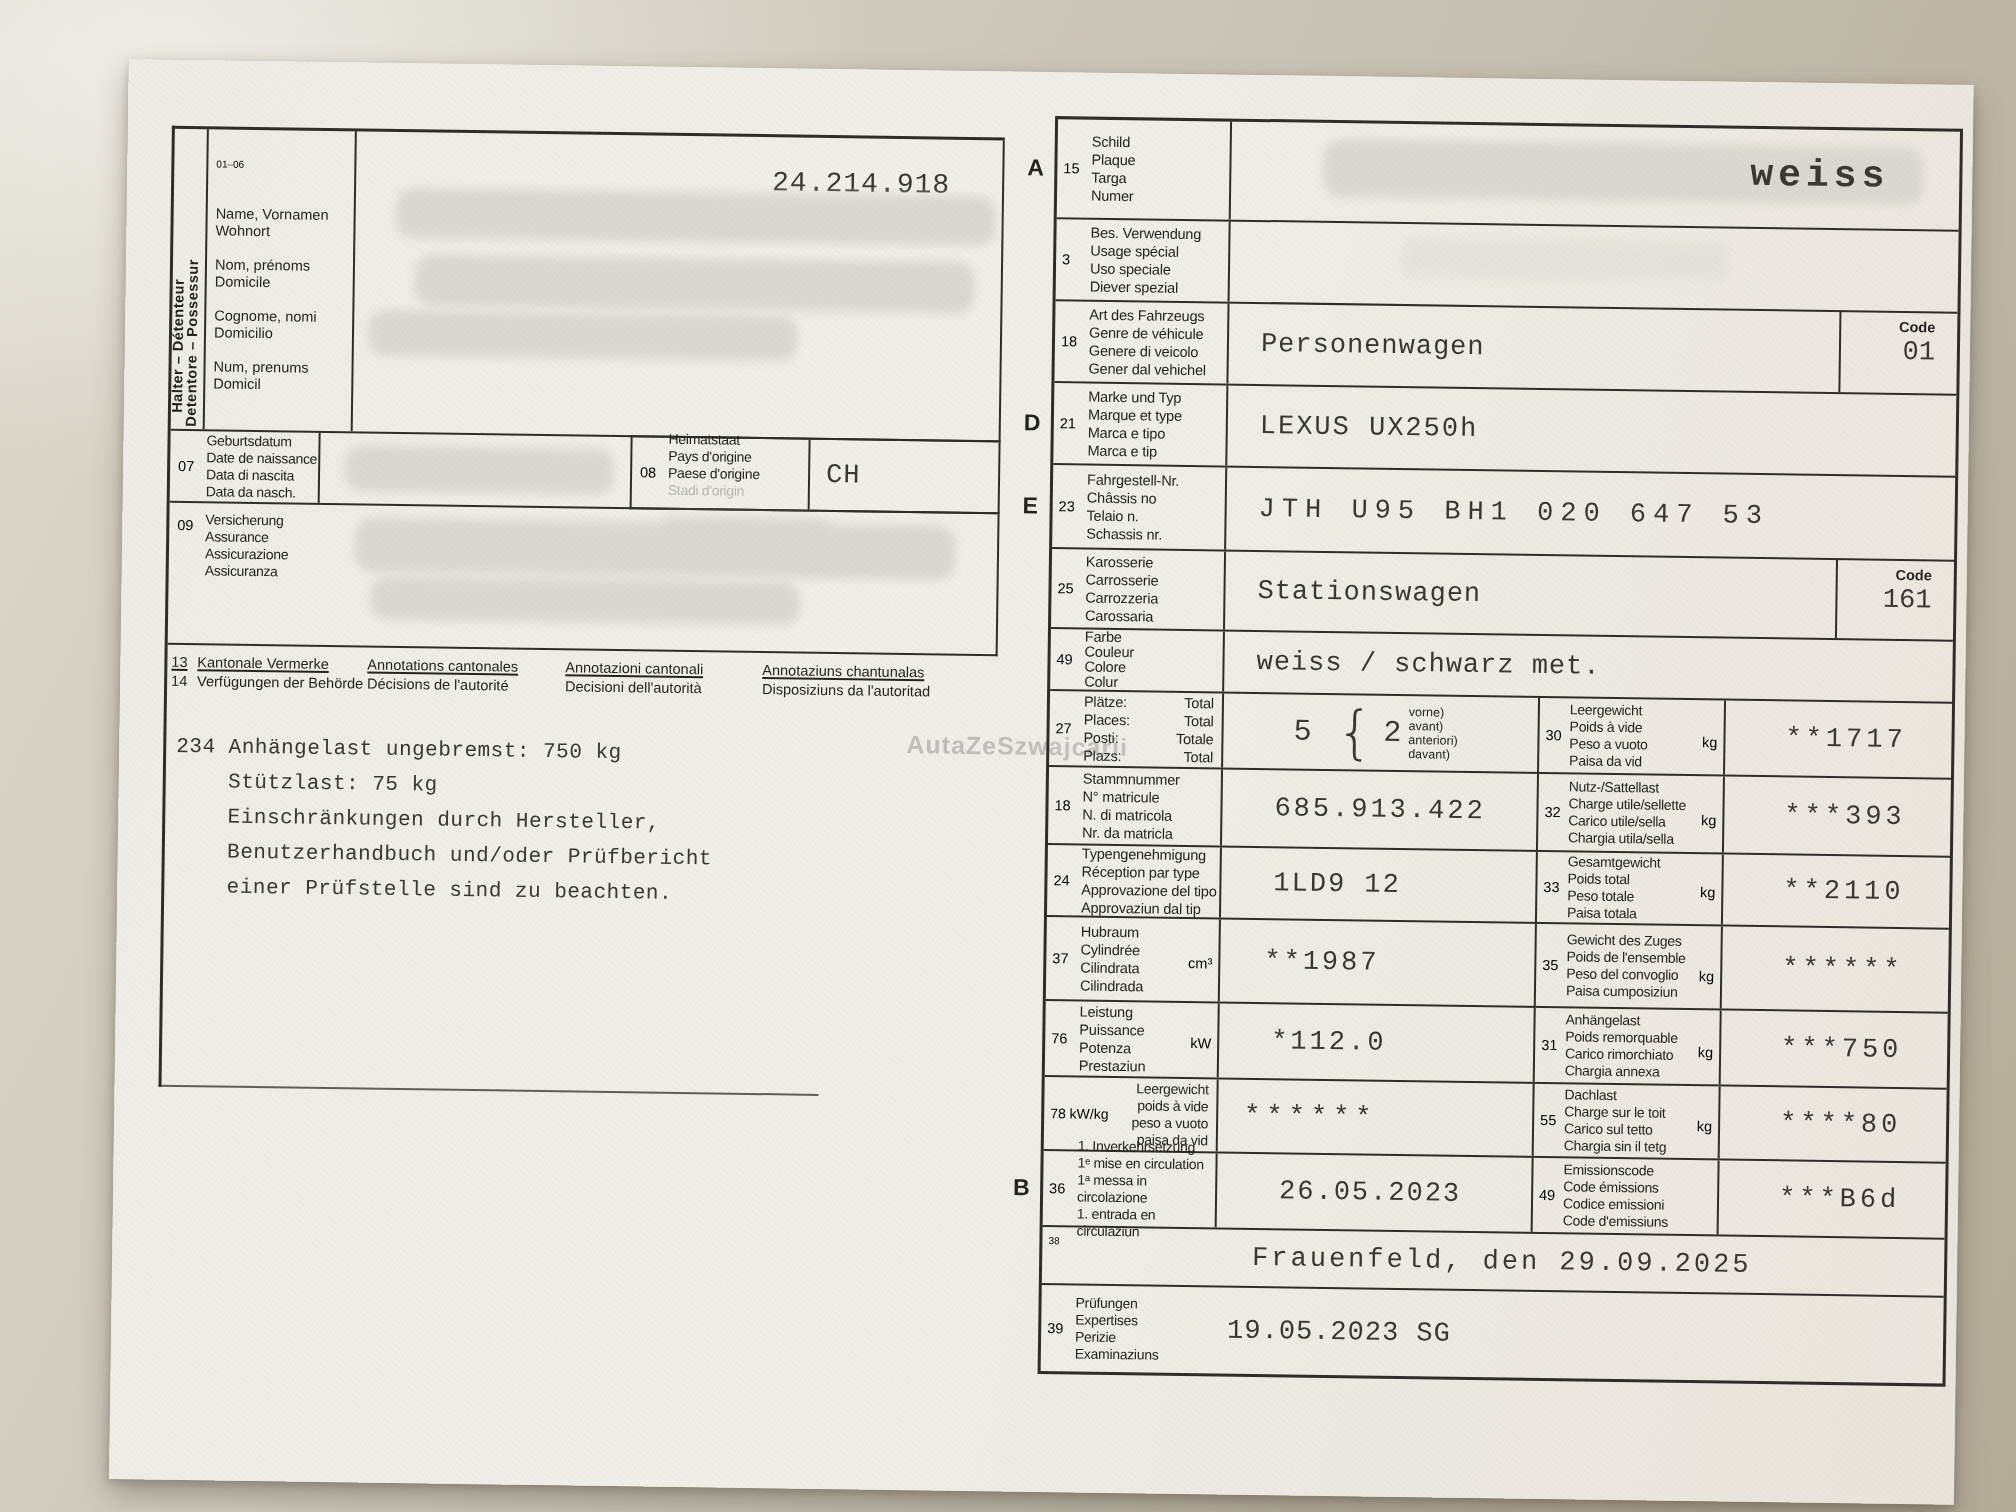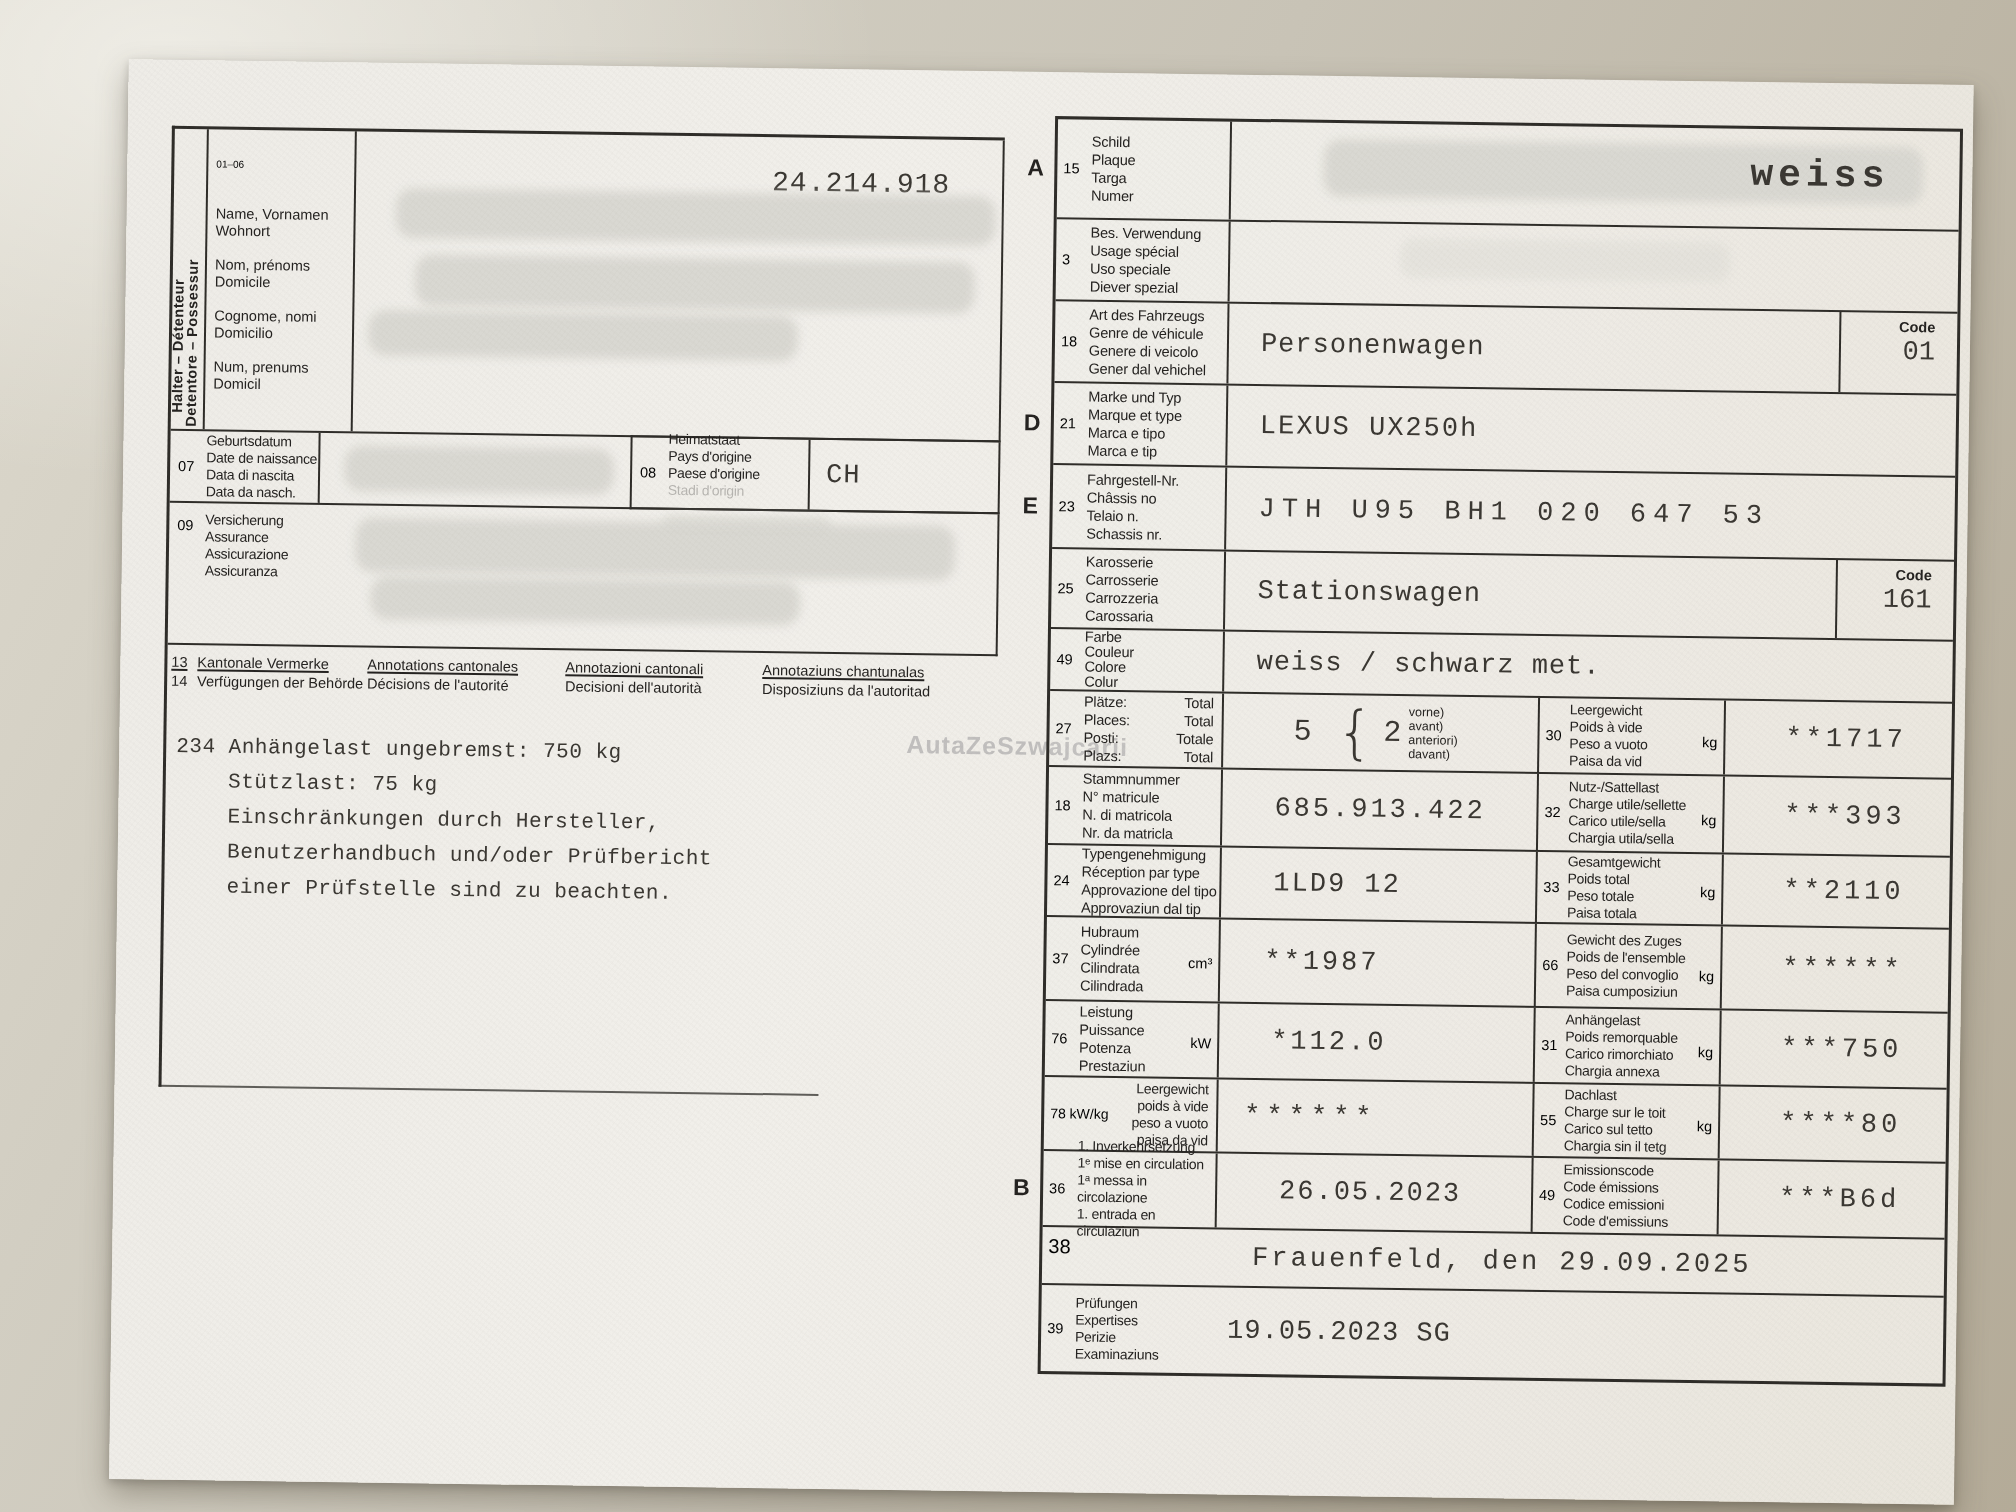--- a/index.html
+++ b/index.html
@@ -373,21 +373,21 @@
         <span class="nl-lab lab ml">Hubraum
 Cylindrée
 Cilindrata
 Cilindrada</span>
         <span class="nl-unit" style="bottom:30px;">cm³</span>
       </div>
       <div class="rval" style="padding-left:44px;">
         <span class="tw v" style="letter-spacing:3px;">**1987</span>
       </div>
       <div class="c2lab">
-        <span class="nl-num">66</span>
+        <span class="nl-num">35</span>
         <span class="nl-lab labsm ml" style="margin-left:30px;">Gewicht des Zuges
 Poids de l'ensemble
 Peso del convoglio
 Paisa cumposiziun</span>
         <span class="nl-unit">kg</span>
       </div>
       <div class="c2val" style="padding-left:60px;">
         <span class="tw v" style="letter-spacing:4px;">******</span>
       </div>
     </div>
@@ -460,21 +460,21 @@
 Codice emissioni
 Code d'emissiuns</span>
       </div>
       <div class="c2val" style="padding-left:60px;">
         <span class="tw v" style="letter-spacing:4px;">***B6d</span>
       </div>
     </div>
 
     <div class="rrow" style="height:58px;">
       <div style="position:relative;flex:1;display:flex;align-items:center;">
-        <span class="nl-num" style="position:absolute;left:6px;top:8px;font-size:20px;">38</span>
+        <span class="nl-num" style="position:absolute;left:6px;top:8px;font-size:10px;">38</span>
         <span class="tw v" style="margin-left:210px;letter-spacing:3px;">Frauenfeld, den 29.09.2025</span>
       </div>
     </div>
 
     <div class="rrow" style="height:86px;">
       <div class="numlab" style="border-right:none;">
         <span class="nl-num">39</span>
         <span class="nl-lab labsm ml">Prüfungen
 Expertises
 Perizie

